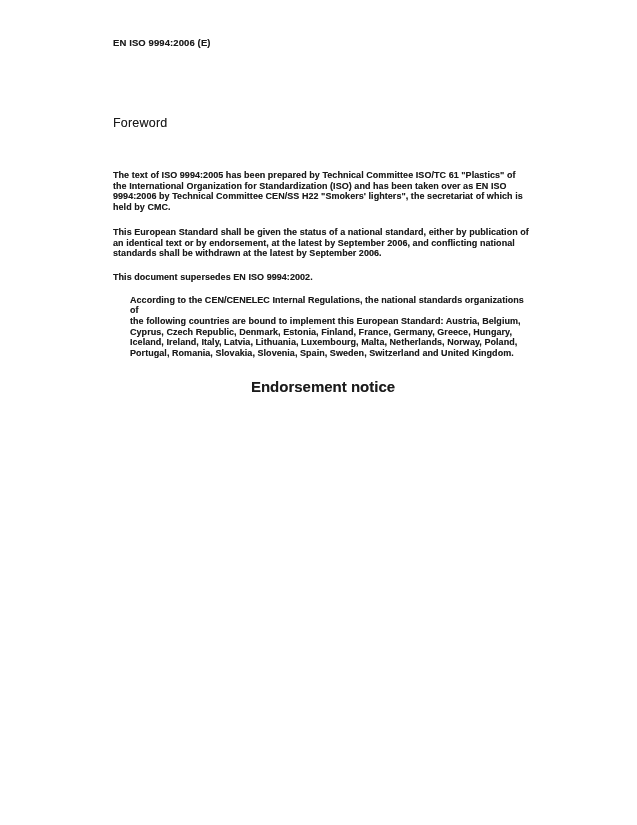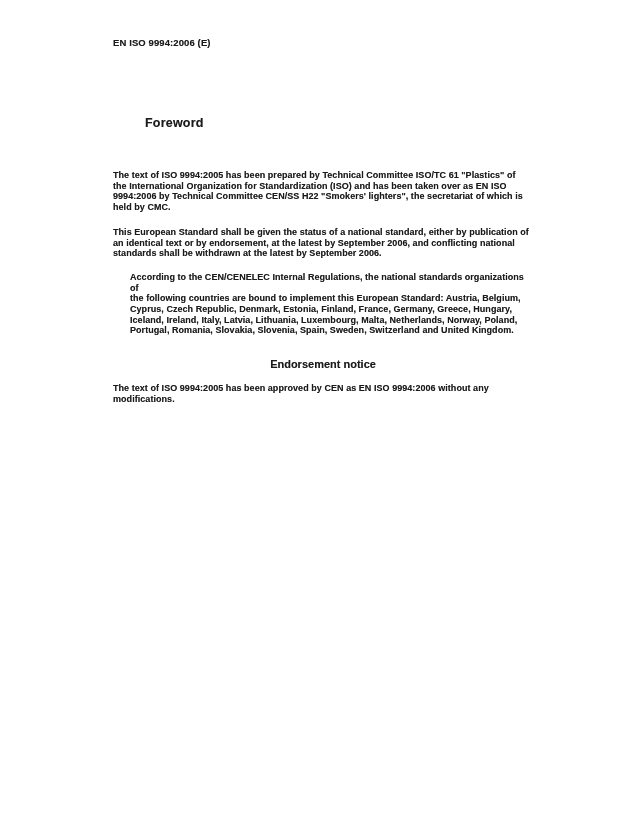--- a/index.html
+++ b/index.html
@@ -28,43 +28,42 @@
     font-size: 9.5px;
     font-weight: bold;
     letter-spacing: 0.1px;
     white-space: nowrap;
   }
   .doc-title {
     position: absolute;
     left: 113px;
     top: 116px;
     font-size: 12.5px;
-    font-weight: bold;
+    font-weight: normal;
     letter-spacing: 0.2px;
-    margin-left: 32px;
   }
   .content {
     position: absolute;
     left: 113px;
     top: 170px;
     width: 420px;
   }
   .para {
     font-size: 9px;
     line-height: 10.7px;
     white-space: pre-line;
     margin: 0 0 13px 0;
     letter-spacing: 0.05px;
     font-weight: bold;
   }
   .para.after-p1 { margin-bottom: 14px; }
   .para.after-p3 { margin-bottom: 12px; }
   .para.before-notice { margin-bottom: 23px; margin-left: 17px; }
   .notice-heading {
-    font-size: 11px;
+    font-size: 15px;
     font-weight: bold;
     text-align: center;
     margin: 0 0 13px 0;
     line-height: 10.7px;
   }
   .page-number {
     position: absolute;
     left: 113px;
     top: 778px;
     font-size: 9.5px;
@@ -84,29 +83,28 @@
 
     <p class="para after-p1">The text of ISO 9994:2005 has been prepared by Technical Committee ISO/TC 61 "Plastics" of
 the International Organization for Standardization (ISO) and has been taken over as EN ISO
 9994:2006 by Technical Committee CEN/SS H22 "Smokers' lighters", the secretariat of which is
 held by CMC.</p>
 
     <p class="para">This European Standard shall be given the status of a national standard, either by publication of
 an identical text or by endorsement, at the latest by September 2006, and conflicting national
 standards shall be withdrawn at the latest by September 2006.</p>
 
+    <p class="para after-p3">This document supersedes EN ISO 9994:2002.</p>
 
     <p class="para before-notice">According to the CEN/CENELEC Internal Regulations, the national standards organizations of
 the following countries are bound to implement this European Standard: Austria, Belgium,
 Cyprus, Czech Republic, Denmark, Estonia, Finland, France, Germany, Greece, Hungary,
 Iceland, Ireland, Italy, Latvia, Lithuania, Luxembourg, Malta, Netherlands, Norway, Poland,
 Portugal, Romania, Slovakia, Slovenia, Spain, Sweden, Switzerland and United Kingdom.</p>
 
     <p class="notice-heading">Endorsement notice</p>
 
-    <p class="para">The text of ISO 9994:2005 has been approved by CEN as EN ISO 9994:2006 without any
-modifications.</p>
 
   </div>
 
   <div class="page-number">2</div>
 
 </div>
 
 </body></html>

